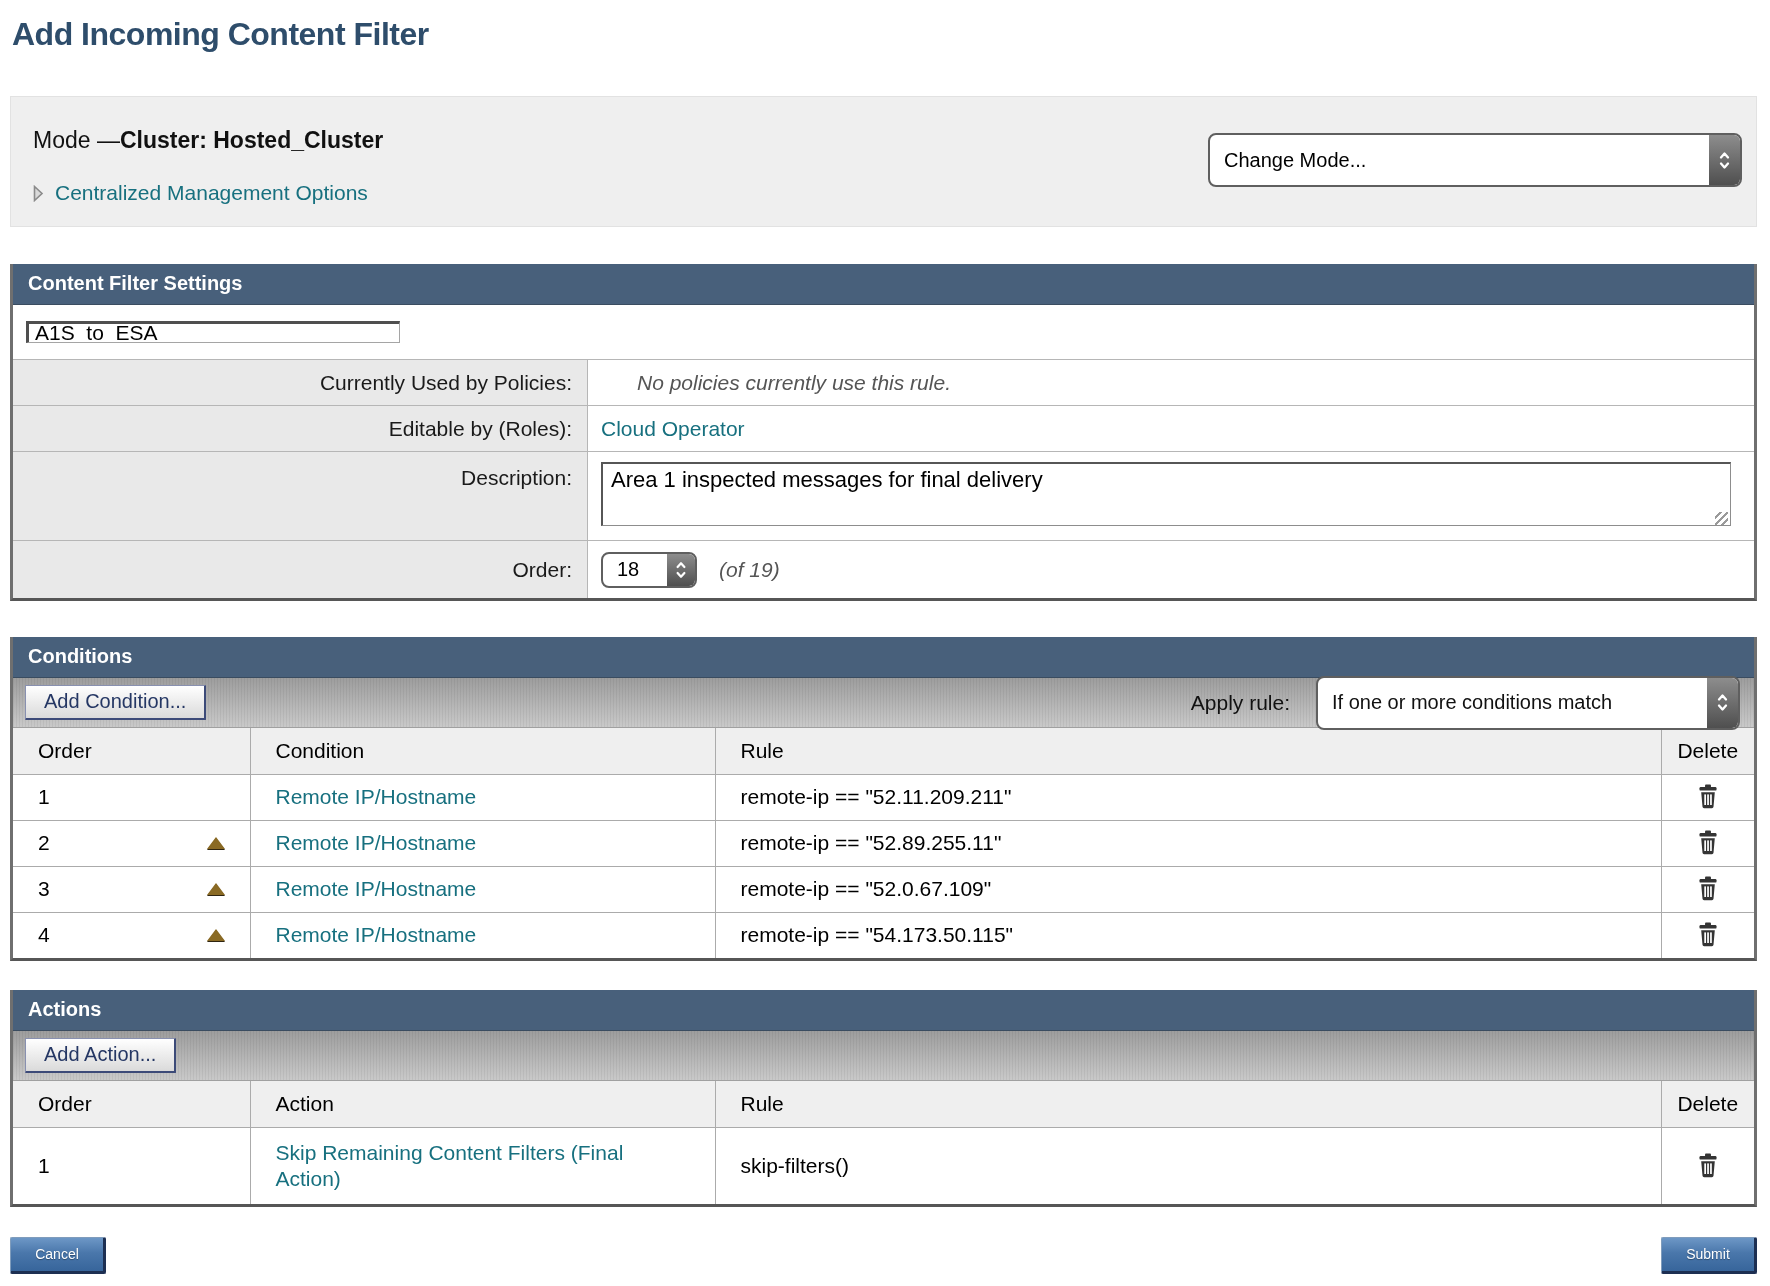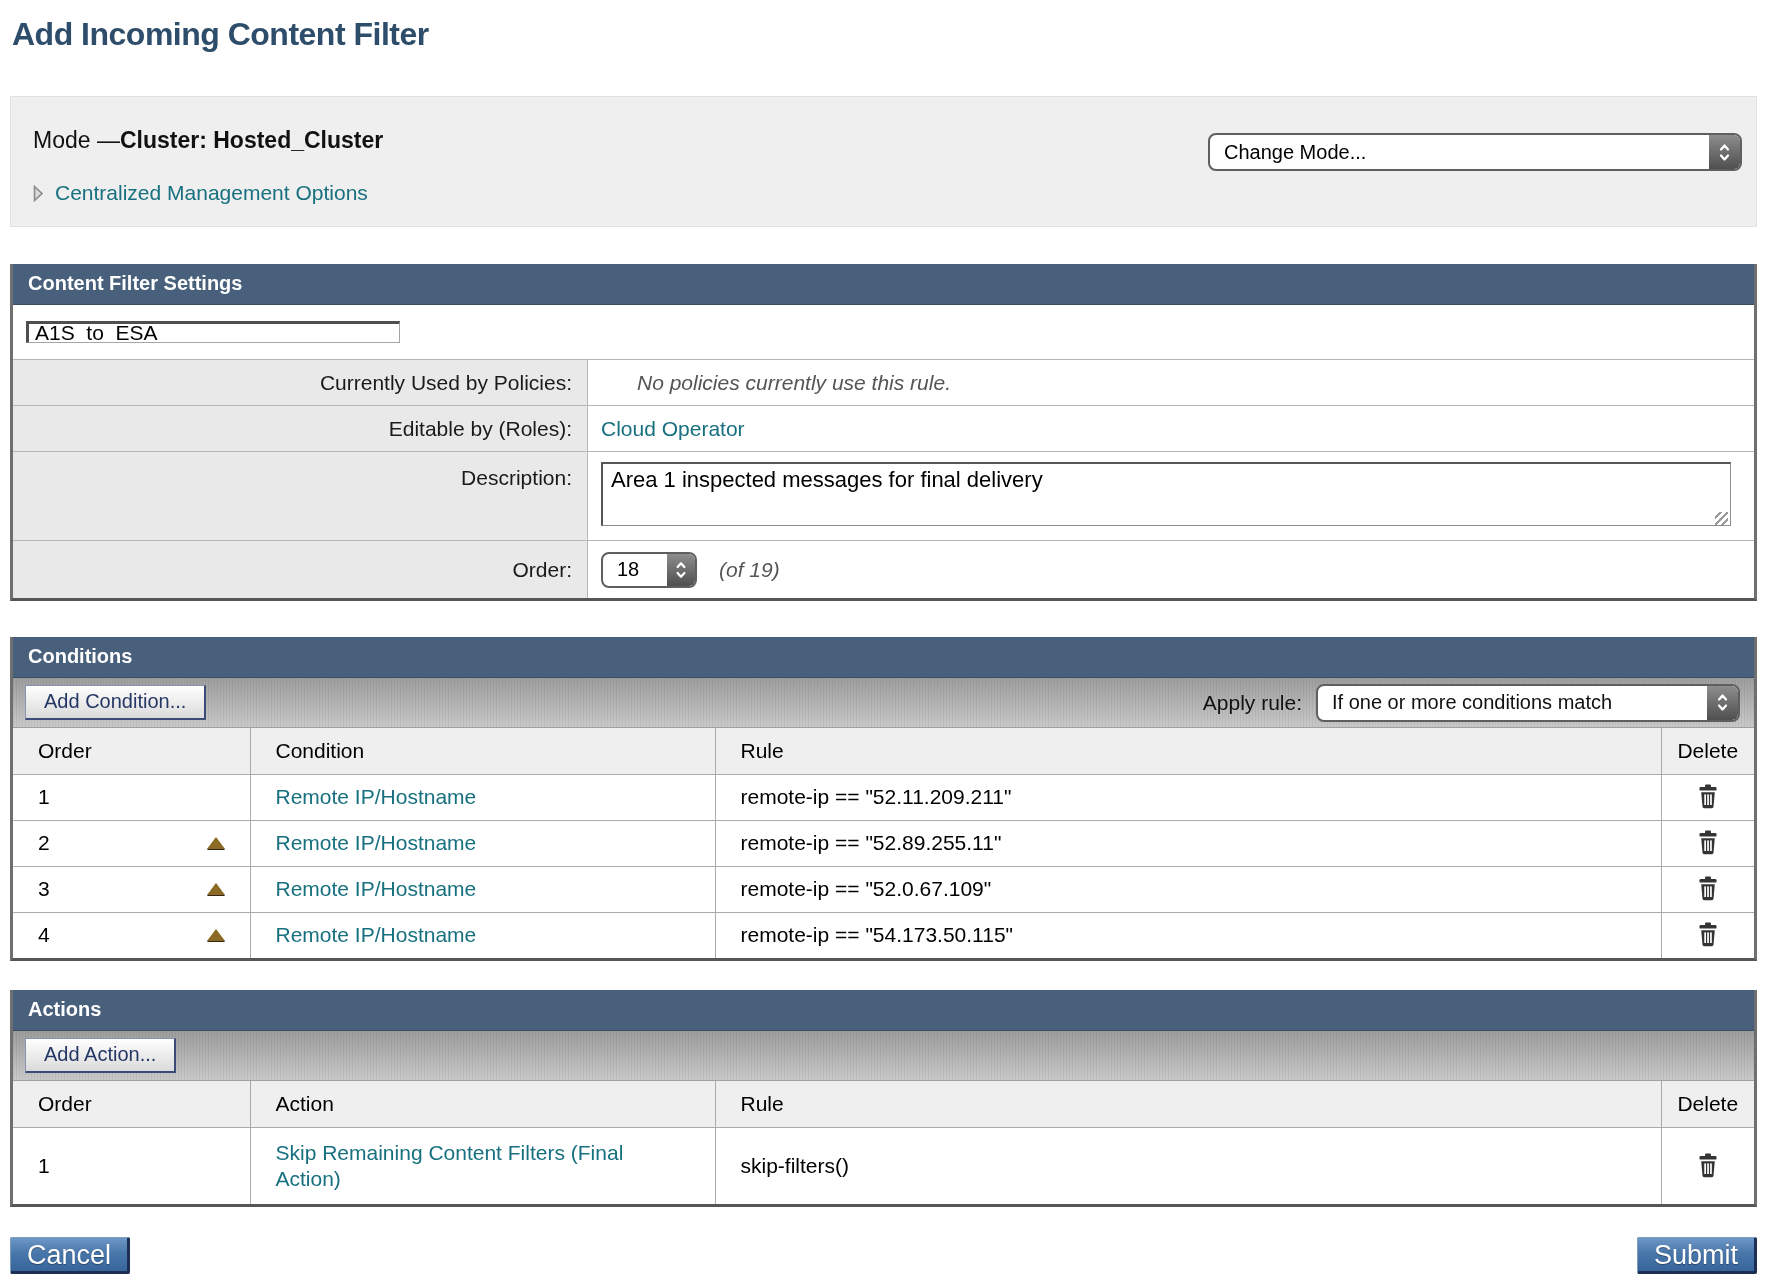--- a/index.html
+++ b/index.html
@@ -26,31 +26,31 @@
   }
   .mode-line { font-size:23px; color:#111; }
   .mode-line .bold { font-weight:bold; }
   .mgmt-link { margin-top:27px; display:flex; align-items:center; gap:11px; }
   .mgmt-link a { color:#17707f; font-size:21px; text-decoration:none; cursor:pointer; }
 
   
   .select {
     display:inline-flex; align-items:center; justify-content:space-between;
     background:#fff; border:2px solid #5f5f5f; border-radius:8px;
-    height:38px; font-size:20px; padding-left:14px; overflow:hidden;
+    height:54px; font-size:20px; padding-left:14px; overflow:hidden;
     cursor:pointer; white-space:nowrap;
   }
   .select .cap {
     align-self:stretch; width:31px; flex:0 0 31px;
     background:linear-gradient(#8d8d8d,#4f4f4f);
     display:flex; align-items:center; justify-content:center;
     border-radius:0 5px 5px 0; margin-left:12px;
   }
   .change-mode-select { position:absolute; top:36px; right:14px; width:534px; }
-  .apply-select { width:424px; }
+  .apply-select { width:424px;margin-left:12px; }
   .order-select { width:96px; height:36px; }
 
   
   .tbl {
     border-left:3px solid #6f6f6f; border-right:3px solid #6f6f6f;
     border-bottom:3px solid #565656;
   }
   .sec-header {
     background:#48607b; color:#fff; font-weight:bold; font-size:20px;
     padding:8px 15px 9px; border-bottom:1px solid #3a4c60;
@@ -136,21 +136,21 @@
   .trash-btn { background:none; border:none; padding:4px; cursor:pointer; line-height:0; }
   .action-link { display:inline-block; max-width:400px; line-height:1.25; padding:8px 0; }
   .actions-tbl td.tall { height:77px; vertical-align:middle; }
 
   .conditions { margin-top:36px; }
   .actions-sec { margin-top:29px; }
 
   
   .footer { margin-top:30px; display:flex; justify-content:space-between; align-items:center; }
   button.blue-btn {
-    font-family:inherit; font-size:27px; color:#fff; min-width:96px; height:37px;
+    font-family:inherit; font-size:14px; color:#fff; min-width:96px; height:37px;
     padding:2px 16px 4px; cursor:pointer;
     background:linear-gradient(#6d97c6 0%, #4a77ab 45%, #37659b 100%);
     border:1px solid #7f9cbc; border-right:3px solid #1d2f52; border-bottom:3px solid #1d2f52;
     border-radius:2px;
     text-shadow:0 1px 1px rgba(0,0,0,0.35);
   }
 </style>
 </head>
 <body>
 

